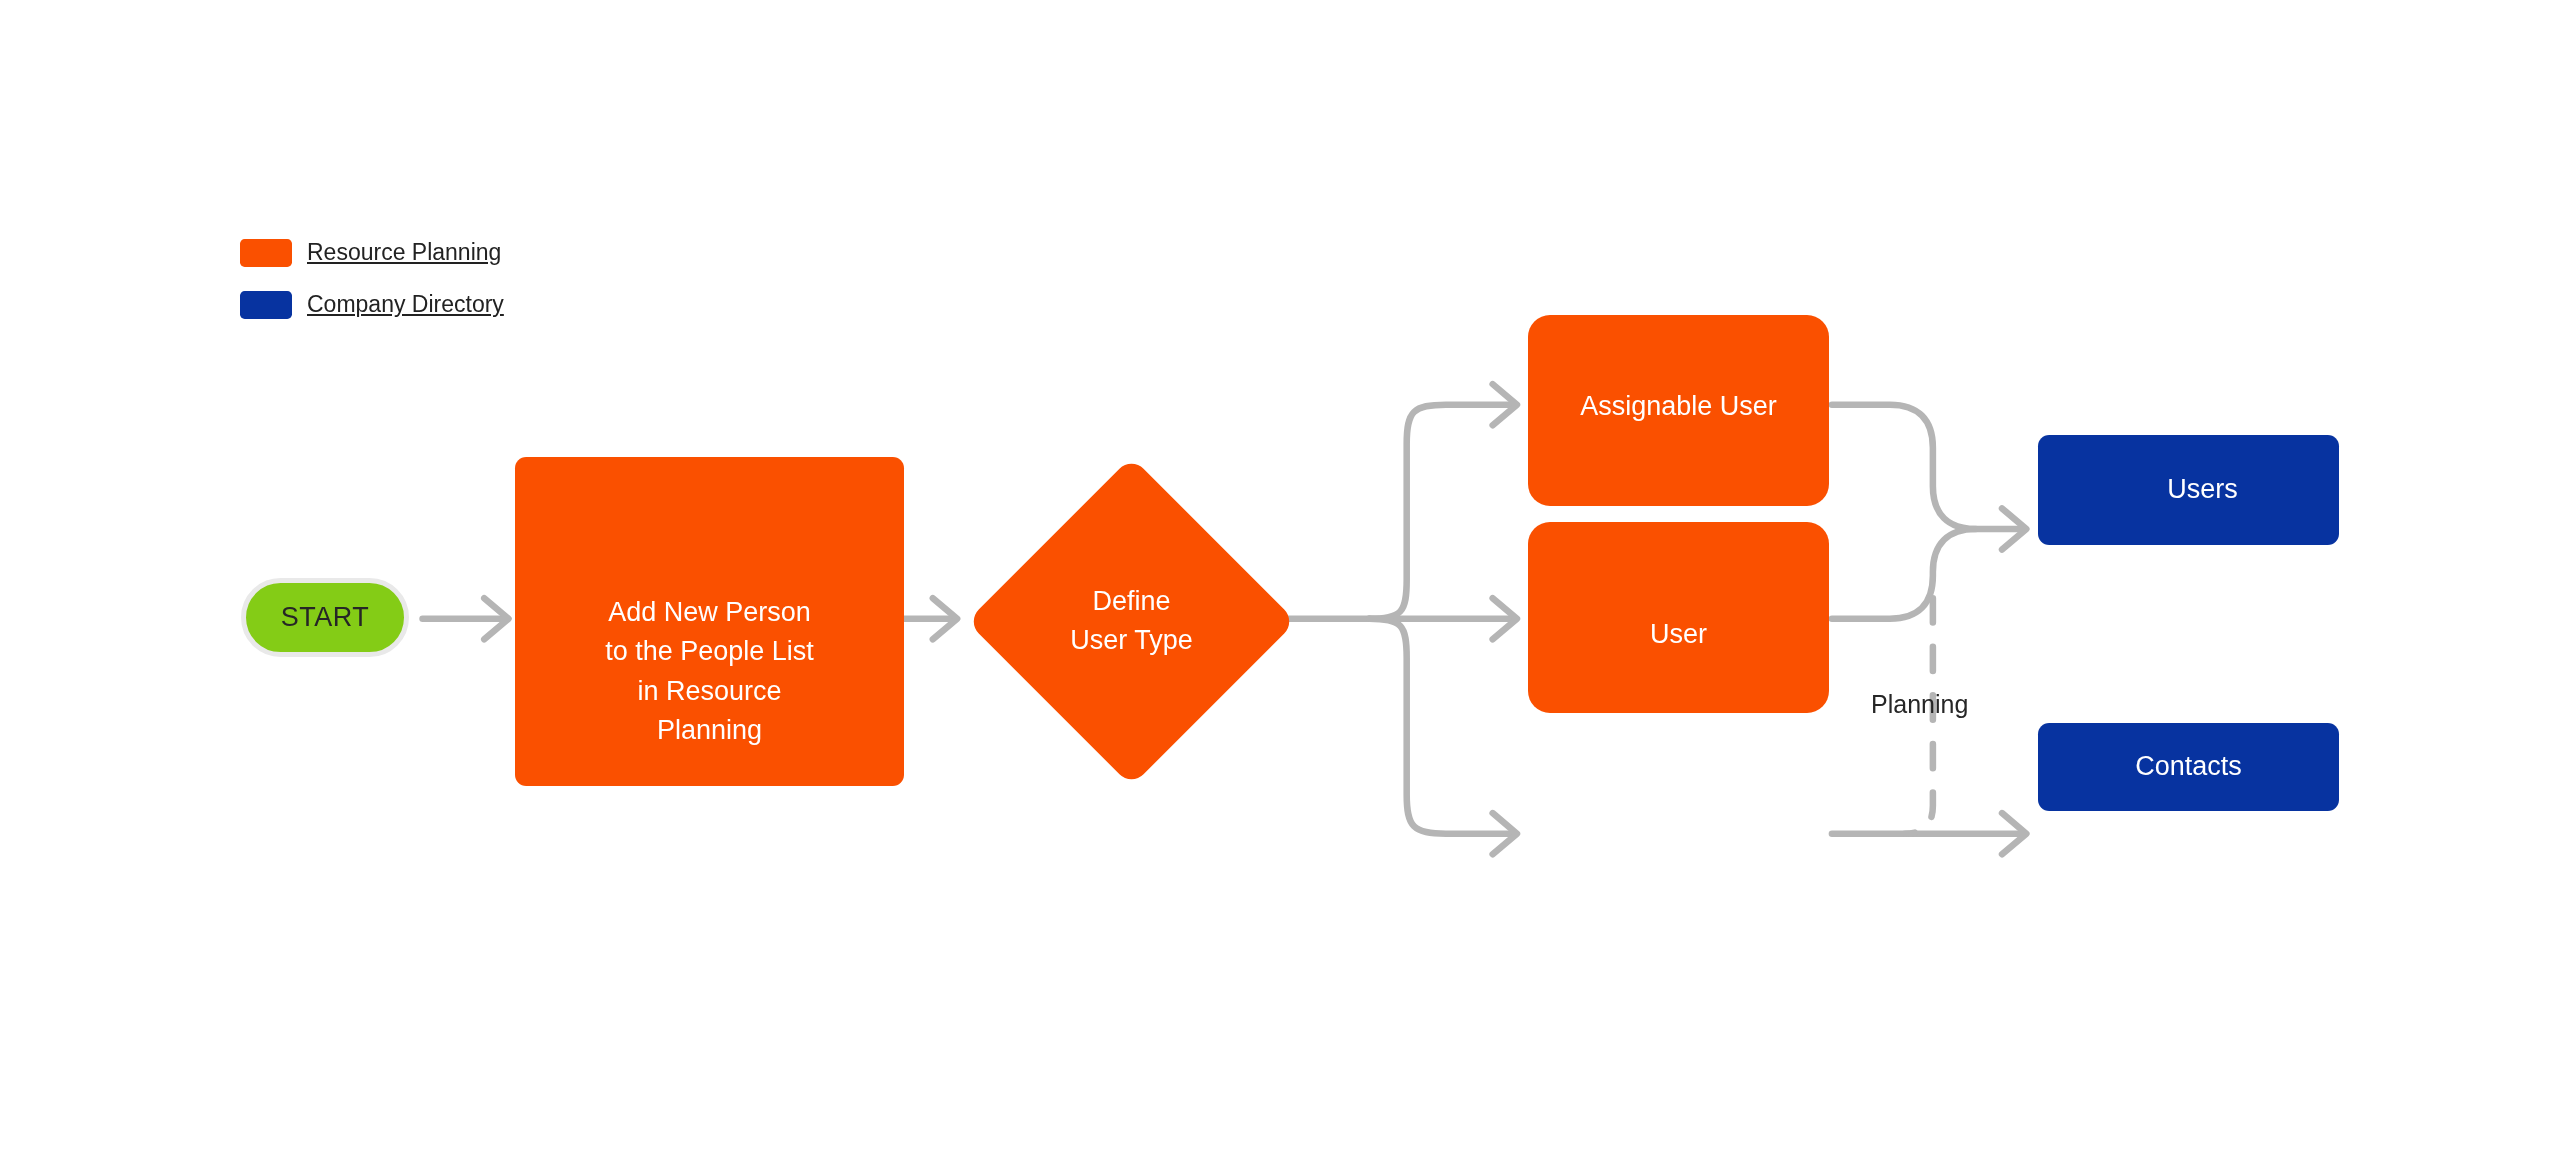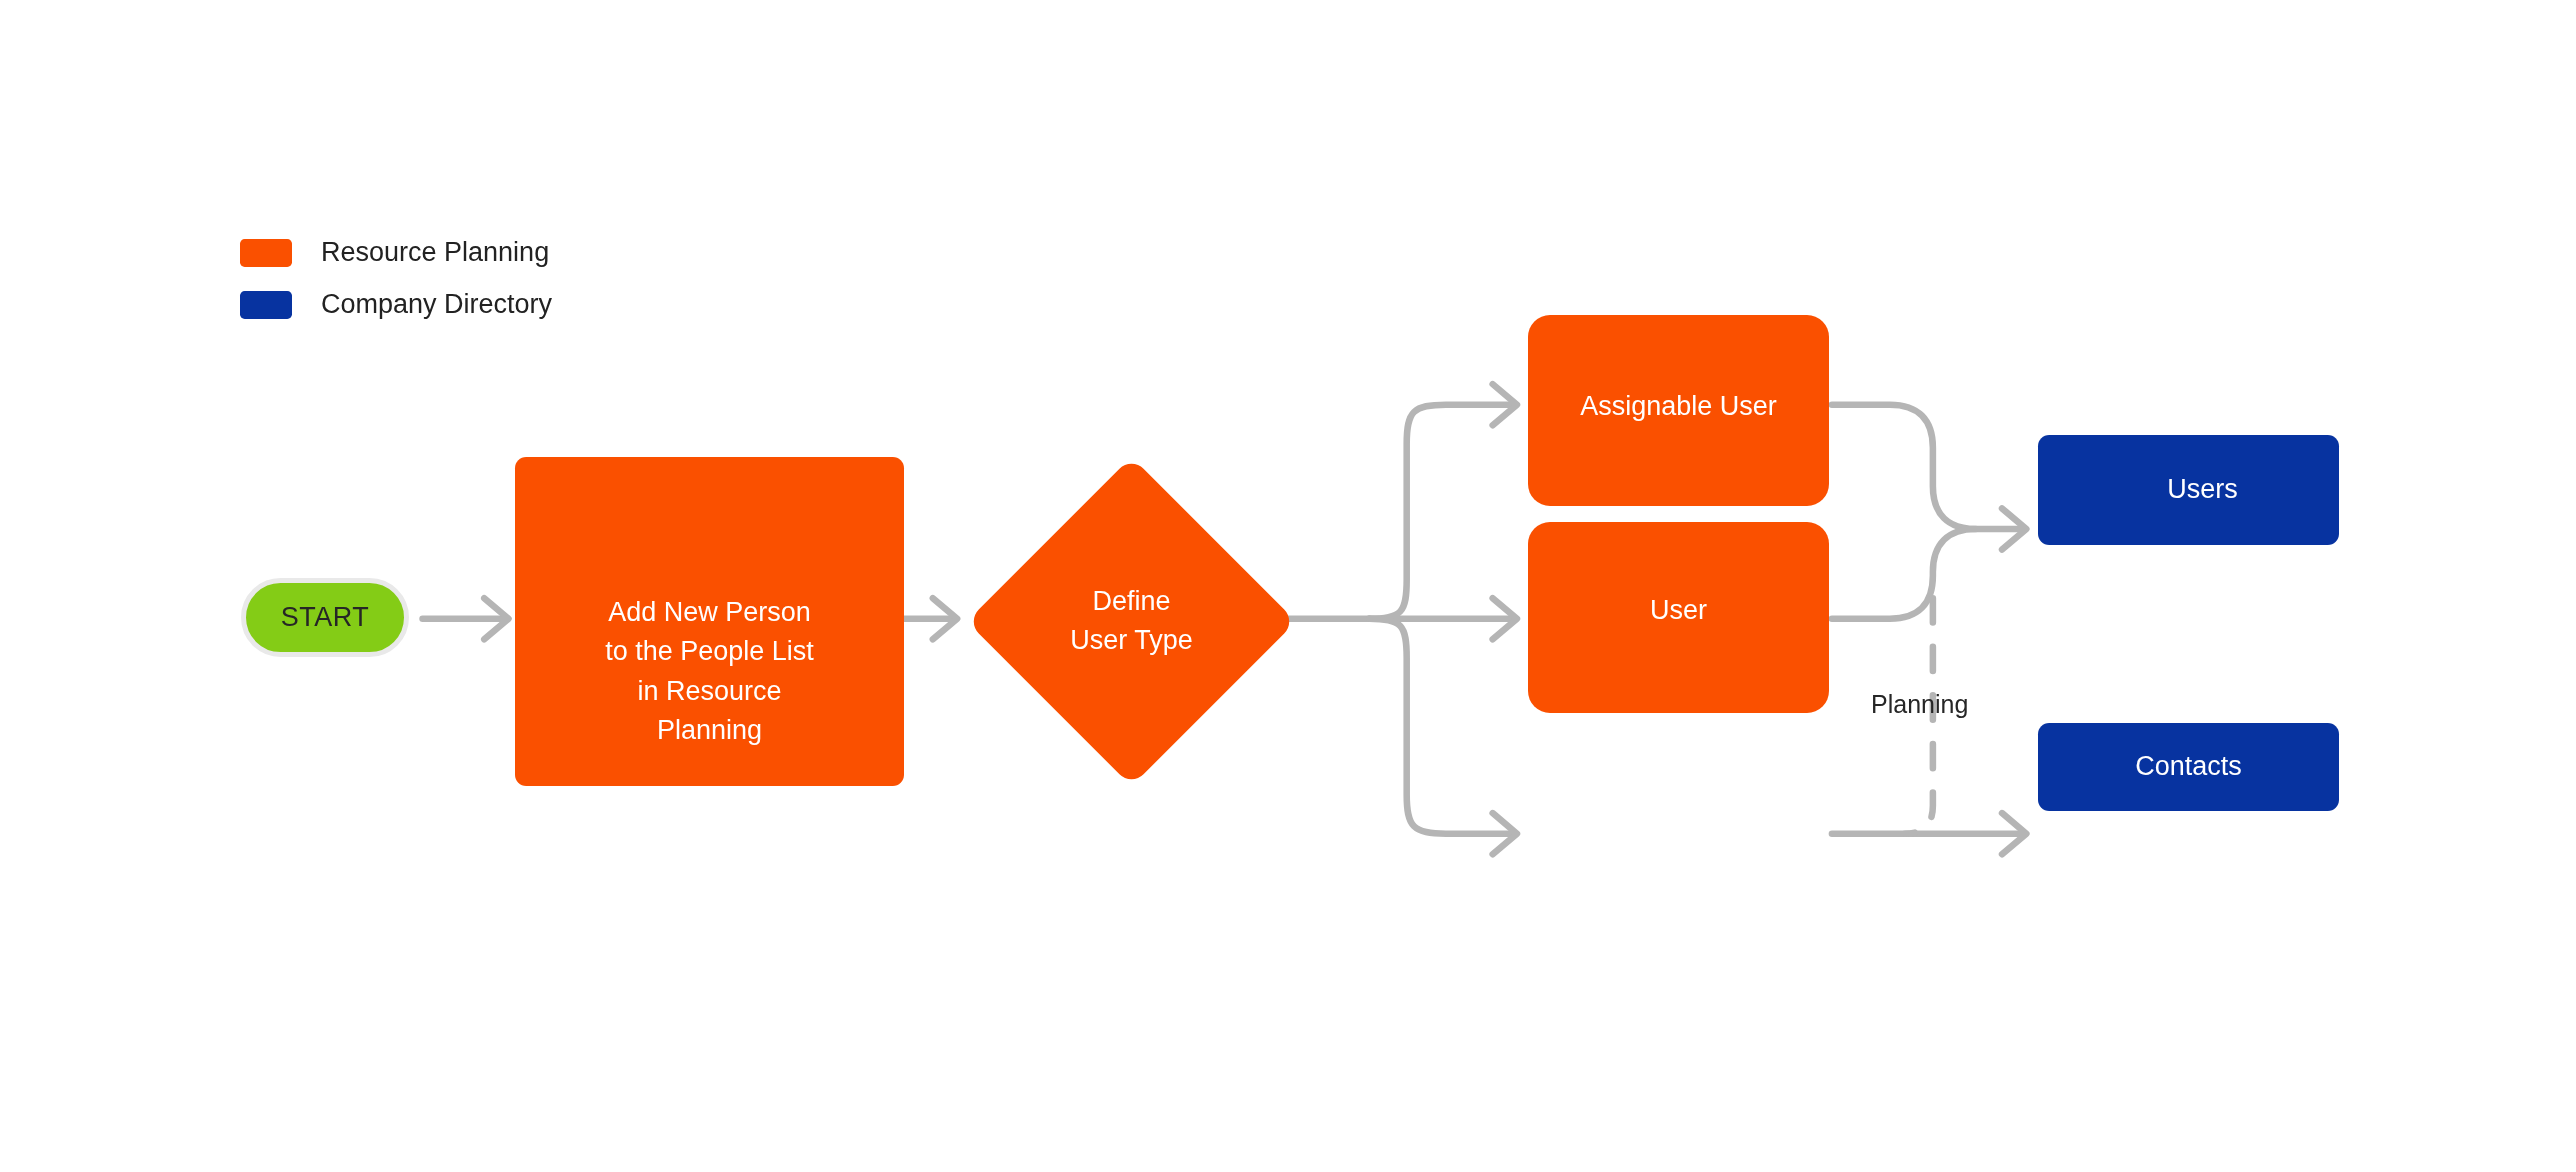--- a/index.html
+++ b/index.html
@@ -32,25 +32,26 @@
     height: 37px;
     margin-bottom: 15px;
   }
   .legend-swatch {
     width: 52px;
     height: 28px;
     border-radius: 4.7px;
     flex: 0 0 auto;
   }
   .legend-label {
-    margin-left: 29px;
-    font-size: 27px;
+    margin-left: 15px;
+    font-size: 23px;
     color: #222222;
     line-height: 1;
     white-space: nowrap;
+    text-decoration: underline;
   }
 
   
   .node {
     position: absolute;
     box-sizing: border-box;
     display: flex;
     justify-content: center;
   }
   .node-text {
@@ -121,21 +122,21 @@
   }
 
   .branch-box {
     width: 301px;
     height: 191px;
     border-radius: 22px;
     background: var(--orange);
     align-items: flex-start;
   }
   #branch-assignable-user { left: 1528px; top: 315px; padding-top: 72px; }
-  #branch-user            { left: 1528px; top: 522px; padding-top: 69px; }
+  #branch-user            { left: 1528px; top: 522px; padding-top: 93px; }
   #branch-assignable      { left: 1528px; top: 735px; padding-top: 73px; }
 
   .dest-box {
     width: 301px;
     height: 110px;
     border-radius: 11.2px;
     background: var(--blue);
     align-items: center;
   }
   #dest-users    { left: 2038px; top: 435px; height: 110px; padding-left: 28px; }

